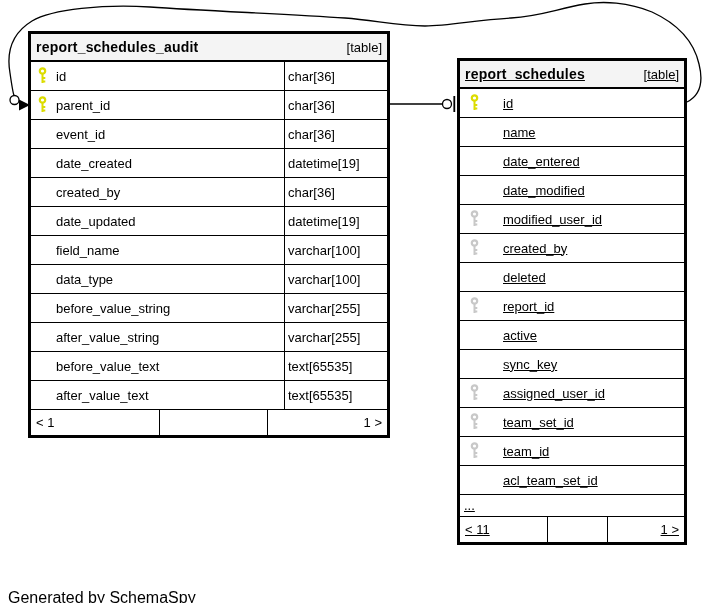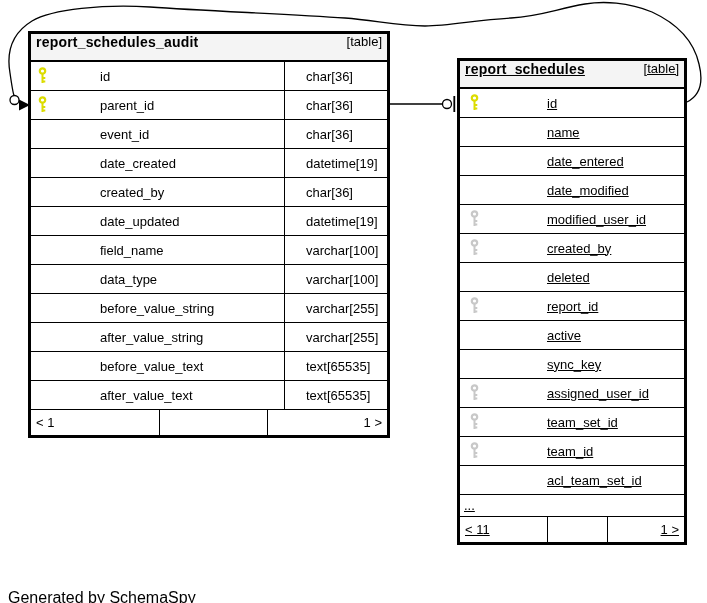--- a/index.html
+++ b/index.html
@@ -7,35 +7,35 @@
     width:707px;height:603px;position:relative;background:#ffffff;
     font-family:"Liberation Sans", sans-serif;color:#000;overflow:hidden;
   }
   .entity{
     position:absolute;background:#fff;border:3px solid #000;box-sizing:border-box;
   }
   .entity--left{left:28px;top:31px;width:362px;}
   .entity--right{left:457px;top:58px;width:230px;text-decoration:underline;}
   .entity-header{
     height:26px;background:var(--header-bg,#f4f4f4);border-bottom:2px solid #000;
-    display:flex;justify-content:space-between;padding:0 5px;
+    display:flex;align-items:center;justify-content:space-between;padding:0 5px;
   }
   .entity-header .tname{font-weight:bold;font-size:14px;letter-spacing:.2px;}
   .entity-header .ttag{font-size:13px;}
   .row{
     display:flex;align-items:center;height:29px;border-bottom:1px solid #000;
-    box-sizing:border-box;font-size:13px;background:#fff;gap:44px;
+    box-sizing:border-box;font-size:13px;background:#fff;
   }
   .key-slot{flex:none;display:flex;align-items:center;}
   .entity--left .key-slot{width:19px;margin-left:6px;}
   .entity--right .key-slot{width:34px;margin-left:9px;}
   .col-name{flex:1;white-space:nowrap;overflow:hidden;}
   .col-type{
     flex:none;width:103px;align-self:stretch;display:flex;align-items:center;
-    border-left:1px solid #000;padding-left:21px;box-sizing:border-box;white-space:nowrap;
+    border-left:1px solid #000;padding-left:3px;box-sizing:border-box;white-space:nowrap;
   }
   .ellipsis-row{
     height:22px;border-bottom:1px solid #000;box-sizing:border-box;
     display:flex;align-items:center;padding-left:4px;font-size:13px;
   }
   .entity-footer{
     display:flex;height:25px;font-size:13px;box-sizing:border-box;align-items:stretch;
   }
   .entity-footer span{display:flex;align-items:center;box-sizing:border-box;}
   .entity-footer span:nth-child(1){padding-left:5px;}

